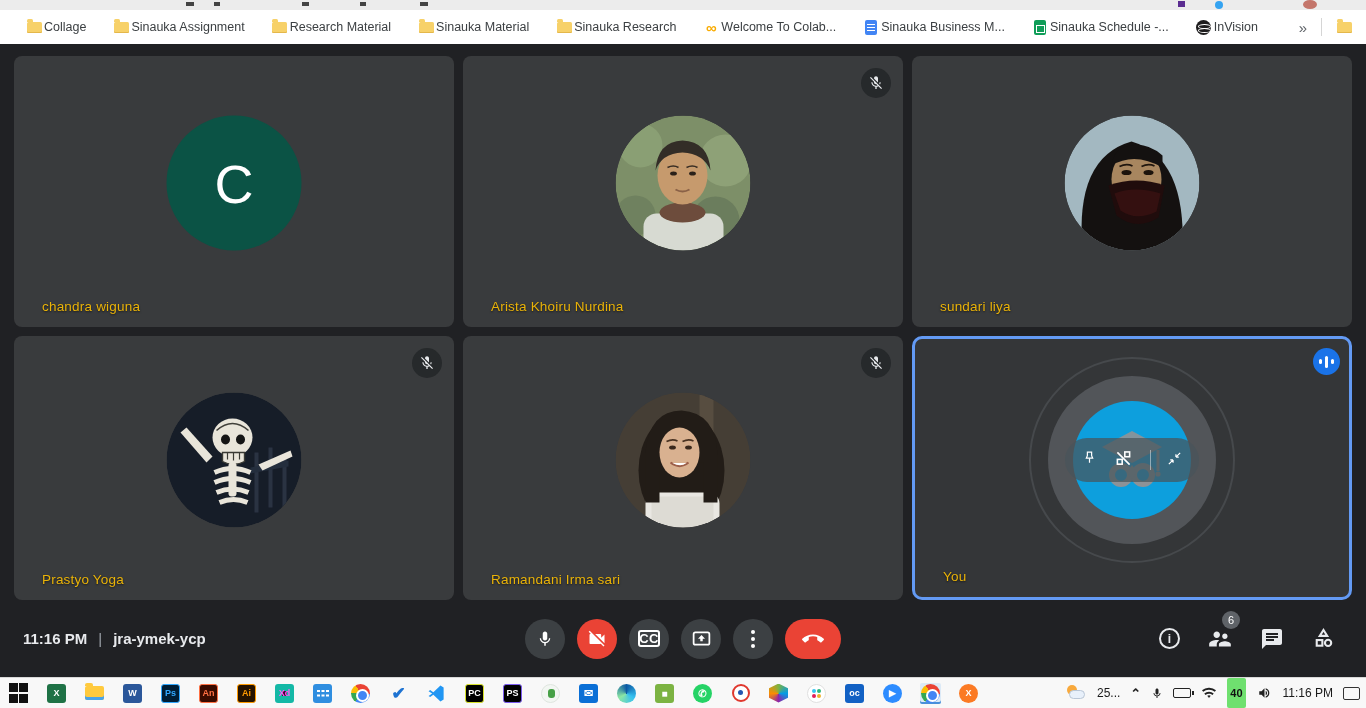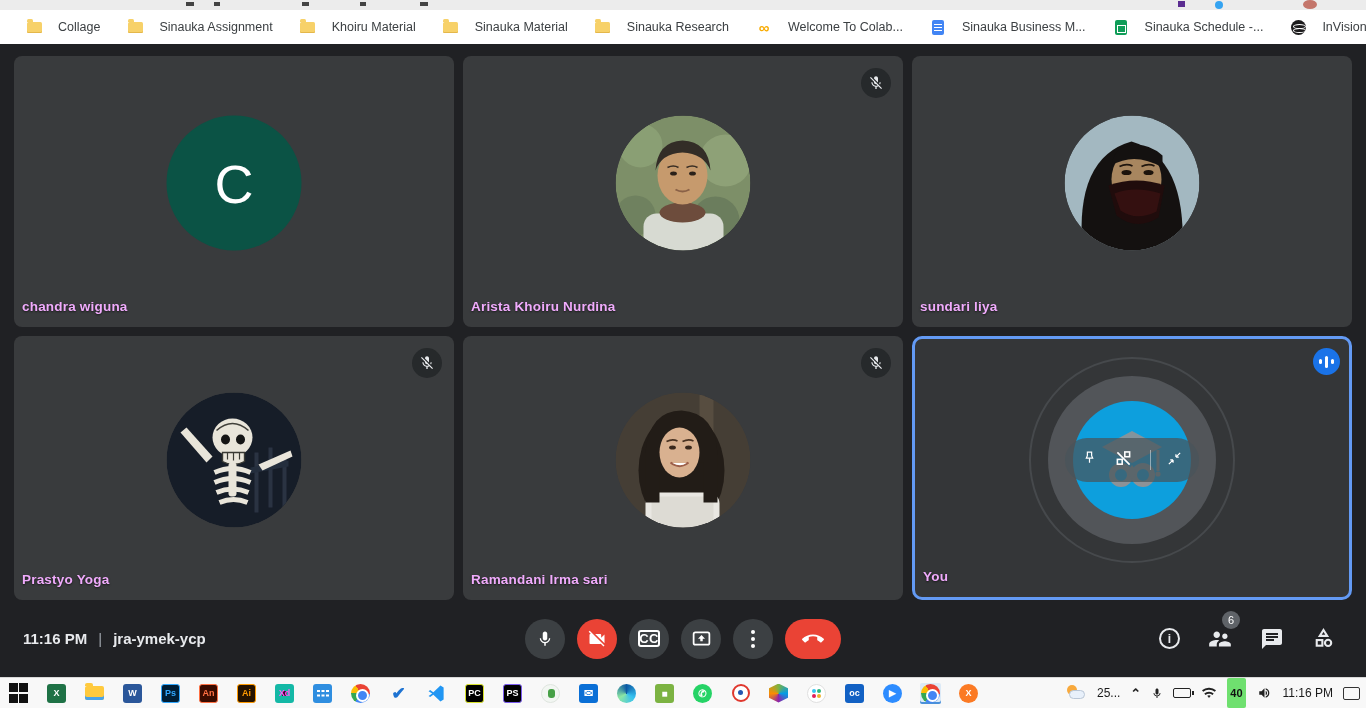--- a/index.html
+++ b/index.html
@@ -10,21 +10,21 @@
   
   .chrome-top { position:absolute; top:0; left:0; width:100%; height:10px; background:#ececec; overflow:hidden; }
   .frag { position:absolute; background:#444; }
   .frag.purple { background:#5b2d91; }
   .frag.blue { background:#35a3f1; border-radius:50%; }
   .frag.avatar { background:#c4766b; border-radius:50%; }
 
   
   .bookmarks-bar { position:absolute; top:10px; left:0; width:100%; height:34px; background:#ffffff;
                    display:flex; align-items:center; padding:0 14px 0 26px; gap:27px; }
-  .bm { display:flex; align-items:center; gap:16px; cursor:pointer; white-space:nowrap; }
+  .bm { display:flex; align-items:center; gap:2px; cursor:pointer; white-space:nowrap; }
   .bm-label { font-size:12.5px; color:#3c4043; }
   .ico { width:16px; height:16px; display:inline-flex; align-items:center; justify-content:center; flex:0 0 auto; }
   .folder { position:relative; width:15px; height:11px; background:#f7d169; border-radius:1.5px; box-shadow:inset 0 -1px 0 #e4b74a; }
   .folder::before { content:""; position:absolute; top:-3px; left:0; width:6px; height:3px; background:#f7d169; border-radius:1.5px 1.5px 0 0; }
   .colab { color:#f9ab00; font-weight:bold; font-size:15px; line-height:1; }
   .docs { width:12px; height:15px; background:#4285f4; border-radius:2px; position:relative; }
   .docs::before { content:""; position:absolute; left:2px; top:4px; width:8px; height:1.6px; background:#fff; box-shadow:0 3px 0 #fff, 0 6px 0 #fff; }
   .sheets { width:12px; height:15px; background:#0f9d58; border-radius:2px; position:relative; }
   .sheets::before { content:""; position:absolute; left:2.5px; top:5px; width:7px; height:6px; border:1.2px solid #fff; }
   .invision { width:15px; height:15px; background:#1d1c1d; border-radius:50%; position:relative; overflow:hidden; }
@@ -33,21 +33,21 @@
   .bm-right { margin-left:auto; display:flex; align-items:center; gap:14px; }
   .chev-overflow { color:#5f6368; font-size:15px; cursor:pointer; }
   .vdiv { width:1px; height:18px; background:#d5d5d5; }
 
   
   .meet { position:absolute; top:44px; left:0; width:100%; height:633px; background:#202124; }
   .tiles { position:absolute; top:12px; left:14px; right:14px; display:grid;
            grid-template-columns:repeat(3, 1fr); grid-template-rows:271px 264px; gap:9px; }
   .tile { position:relative; background:#393b3d; border-radius:8px; overflow:hidden; }
   .tile.selected { border:3px solid #639af4; border-radius:10px; background:#343638; }
-  .pname { position:absolute; left:8px; bottom:13px; color:#f0abfc; font-size:13.5px; font-weight:bold;
+  .pname { position:absolute; left:28px; bottom:13px; color:#eab308; font-size:13.5px; font-weight:normal;
            letter-spacing:.2px; text-shadow:0 1px 2px rgba(0,0,0,.6); }
   .avatar-center { position:absolute; left:50%; top:47%; transform:translate(-50%,-50%); }
   .init-circle { width:135px; height:135px; border-radius:50%; background:#0b5345; display:flex;
                  align-items:center; justify-content:center; color:#fff; font-size:54px; font-weight:400; }
   .photo { width:135px; height:135px; border-radius:50%; overflow:hidden; display:block; }
   .mute-chip { position:absolute; top:12px; right:12px; width:30px; height:30px; border-radius:50%;
                background:#26292b; display:flex; align-items:center; justify-content:center; }
   .audio-chip { position:absolute; top:9px; right:9px; width:27px; height:27px; border-radius:50%;
                 background:#1a73e8; display:flex; align-items:center; justify-content:center; gap:2.5px; }
   .abar { width:3.5px; background:#fff; border-radius:2px; }
@@ -155,21 +155,21 @@
     <div class="bm">
       <span class="ico">
           <span class="folder"></span>
         </span>
       <span class="bm-label">Sinauka Assignment</span>
     </div>
     <div class="bm">
       <span class="ico">
           <span class="folder"></span>
         </span>
-      <span class="bm-label">Khoiru Material</span>
+      <span class="bm-label">Research Material</span>
     </div>
     <div class="bm">
       <span class="ico">
           <span class="folder"></span>
         </span>
       <span class="bm-label">Sinauka Material</span>
     </div>
     <div class="bm">
       <span class="ico">
           <span class="folder"></span>

